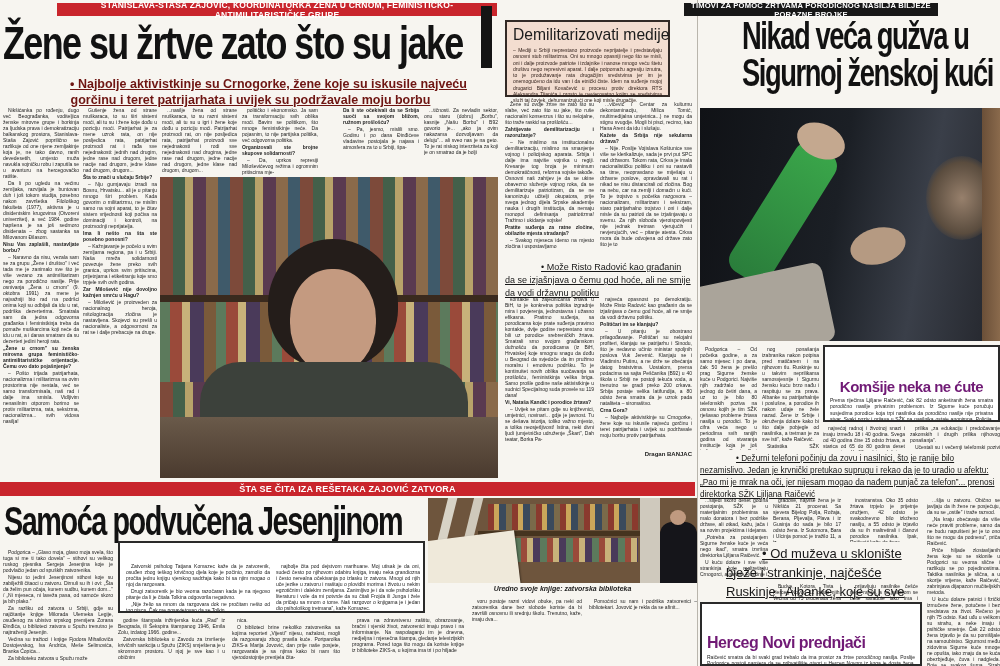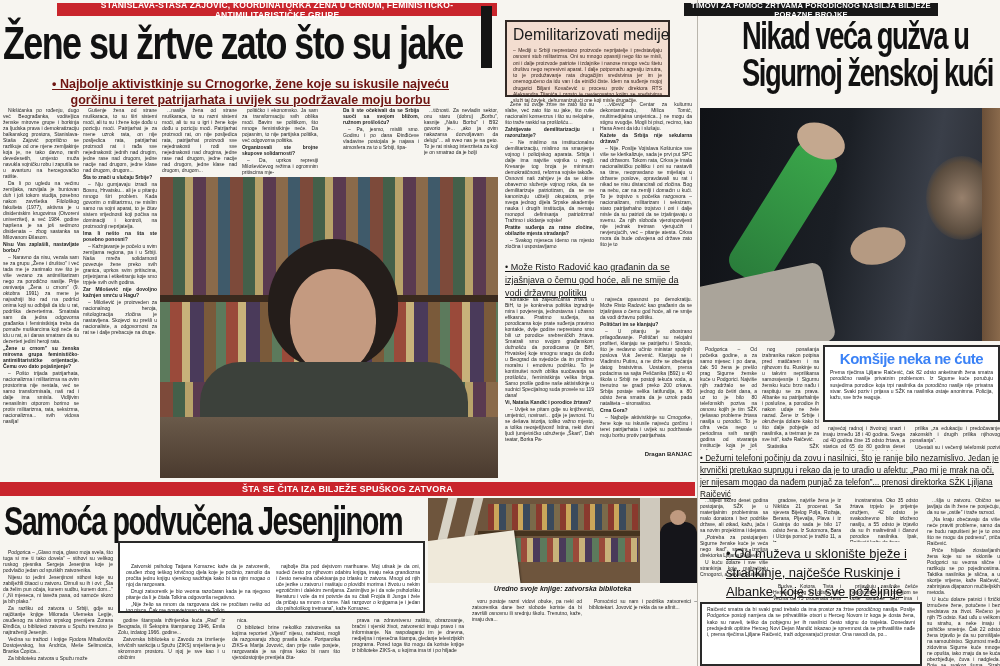--- a/index.html
+++ b/index.html
@@ -10,30 +10,30 @@
   .kicker { color:#fff; font-weight:bold; text-align:center; display:flex; align-items:center; justify-content:center; letter-spacing:.2px; }
   .kicker.red { background:#c9252c; font-size:8.5px; }
   .kicker.black { background:#181818; font-size:7.6px; }
   
   .headline { font-weight:bold; color:#121212; letter-spacing:-2px; transform-origin:left top; white-space:nowrap; }
   .hl-left { font-size:46px; transform:scaleX(.78); }
   .hl-right { font-size:38px; letter-spacing:-2px; transform-origin:center top; transform:scaleX(.72); text-align:center; line-height:.98; white-space:nowrap; }
   .hl-bottom { font-size:40px; transform:scaleX(.72); }
   
   .lead { font-size:12.5px; font-weight:bold; color:#6e1512; text-align:center; line-height:1.25; }
-  .lead span, .qbullet span { text-decoration:underline; }
+  .lead span, .qbullet span { text-decoration:underline;margin-left:36px; }
   .qbullet { font-weight:normal; color:#181818; text-align:left; line-height:1.45; }
   
   .col { font-size:5px; line-height:1.2; text-align:justify; overflow:hidden; color:#222; }
   .col .pg { text-indent:5px; margin-bottom:1px; }
   .col .pg.q { font-weight:bold; text-indent:0; }
   .byline { font-size:6px; font-weight:bold; text-align:right; }
   
   .nbox { border:2px solid #2a2a2a; background:#fff; overflow:hidden; }
-  .nbox .bt { font-weight:bold; color:#3b82f6; letter-spacing:-.5px; }
+  .nbox .bt { font-weight:bold; color:#701a75; letter-spacing:-.5px;margin-top:28px; }
   .demil { background:#f3ddd0; border:2px solid #332a26; padding:3px 6px; }
   .demil .bt { font-size:17px; transform:scaleX(.92); transform-origin:left; white-space:nowrap; }
   .demil .bx { font-size:5px; line-height:1.25; text-align:justify; margin-top:2px; color:#33221c; }
   .boxbody { font-size:5px; line-height:1.25; text-align:justify; padding:2px 5px; }
   
   .photo { overflow:hidden; position:absolute; }
   .caption { font-size:7px; font-weight:bold; font-style:italic; text-align:center; }
   .vrule { background:#b9b5ac; width:1px; }
   .blacktab { background:#141414; }
 </style>
@@ -176,24 +176,25 @@
 
 <div class="abs qbullet" style="left:726px;top:545px;width:184px;font-size:13px;"><span>• Od muževa u sklonište bježe i strankinje, najčešće Ruskinje i Albanke, koje su sve poželjnije nevjeste u Crnoj Gori</span></div>
 <div class="abs col" style="left:773px;top:583px;width:68px;height:17px;">
     <div class="pg">Budve, Kotora, Tivta i Herceg Novog 12 odsto njih. Većina od 75 procenata žena anketiranih u kući je u</div>
   </div>
 <div class="abs col" style="left:850px;top:583px;width:68px;height:17px;">
     <div class="pg">prijavljuju nasilnike češće nego ranije, a sa policijom se bolje sarađuje iako ima i suprotnih primjera.</div>
   </div>
 
 <div class="abs nbox" style="left:700px;top:602px;width:222px;height:64px;">
+  <div class="bt" style="font-size:16px;padding:2px 5px 0;">Herceg Novi prednjači</div>
   <div class="boxbody">Raičević smatra da bi svaki grad trebalo da ima prostor za žrtve porodičnog nasilja. Poslije Podgorice postoji namjera da se prihvatilište otvori u Herceg Novom iz koga je dosta žena, kako su naveli, teško da pobjegnu jer ih nasilnici često stignu do trajekta. Donedavni predsjednik opštine Herceg Novi Dejan Mandić iskazao je spremnost da se prihvatilište nađe i, prema riječima Ljiljane Raičević, traži odgovarajući prostor. Ona navodi da, po...</div>
 </div>
 
-<div class="abs kicker red" style="left:0;top:482px;width:695px;height:14px;font-size:9px;">ŠTA SE ČITA IZA BILJEŽE SPUŠKOG ZATVORA</div>
+<div class="abs kicker red" style="left:0;top:482px;width:695px;height:14px;font-size:9px;">ŠTA SE ČITA IZA REŠETAKA ZAJOVIĆ ZATVORA</div>
 <div class="abs headline hl-bottom" style="left:4px;top:499px;">Samoća podvučena Jesenjinom</div>
 
 <div class="abs col" style="left:3px;top:549px;width:110px;height:117px;">
     <div class="pg">Podgorica – „Glavo moja, glavo moja svela, što tuga si me ti tako dovela” – stihovi su velikog ruskog pjesnika Sergeja Jesenjina koje je podvlačio jedan od spuških zatvorenika.</div>
     <div class="pg">Nijesu to jedini Jesenjinovi stihovi koje su zabilježili čitaoci u zatvoru. Dirnuli su ih i ovi: „Šta da želim pun očaja, kunem sudbu, kunem dom...” / „Ni mjeseca, ni laveža pasa, od samoće skoro ja bih plako.”</div>
     <div class="pg">Za razliku od zatvora u Srbiji, gdje su najčitanije knjige Milorada Ulemeka Legije, osuđenog za ubistvo srpskog premijera Zorana Đinđića, u biblioteci zatvora u Spužu trenutno je najtraženiji Jesenjin.</div>
     <div class="pg">Većina su tražioci i knjige Fjodora Mihailoviča Dostojevskog, Iva Andrića, Meše Selimovića, Branka Ćopića...</div>
     <div class="pg">Za biblioteku zatvora u Spužu može</div>
   </div>
 

